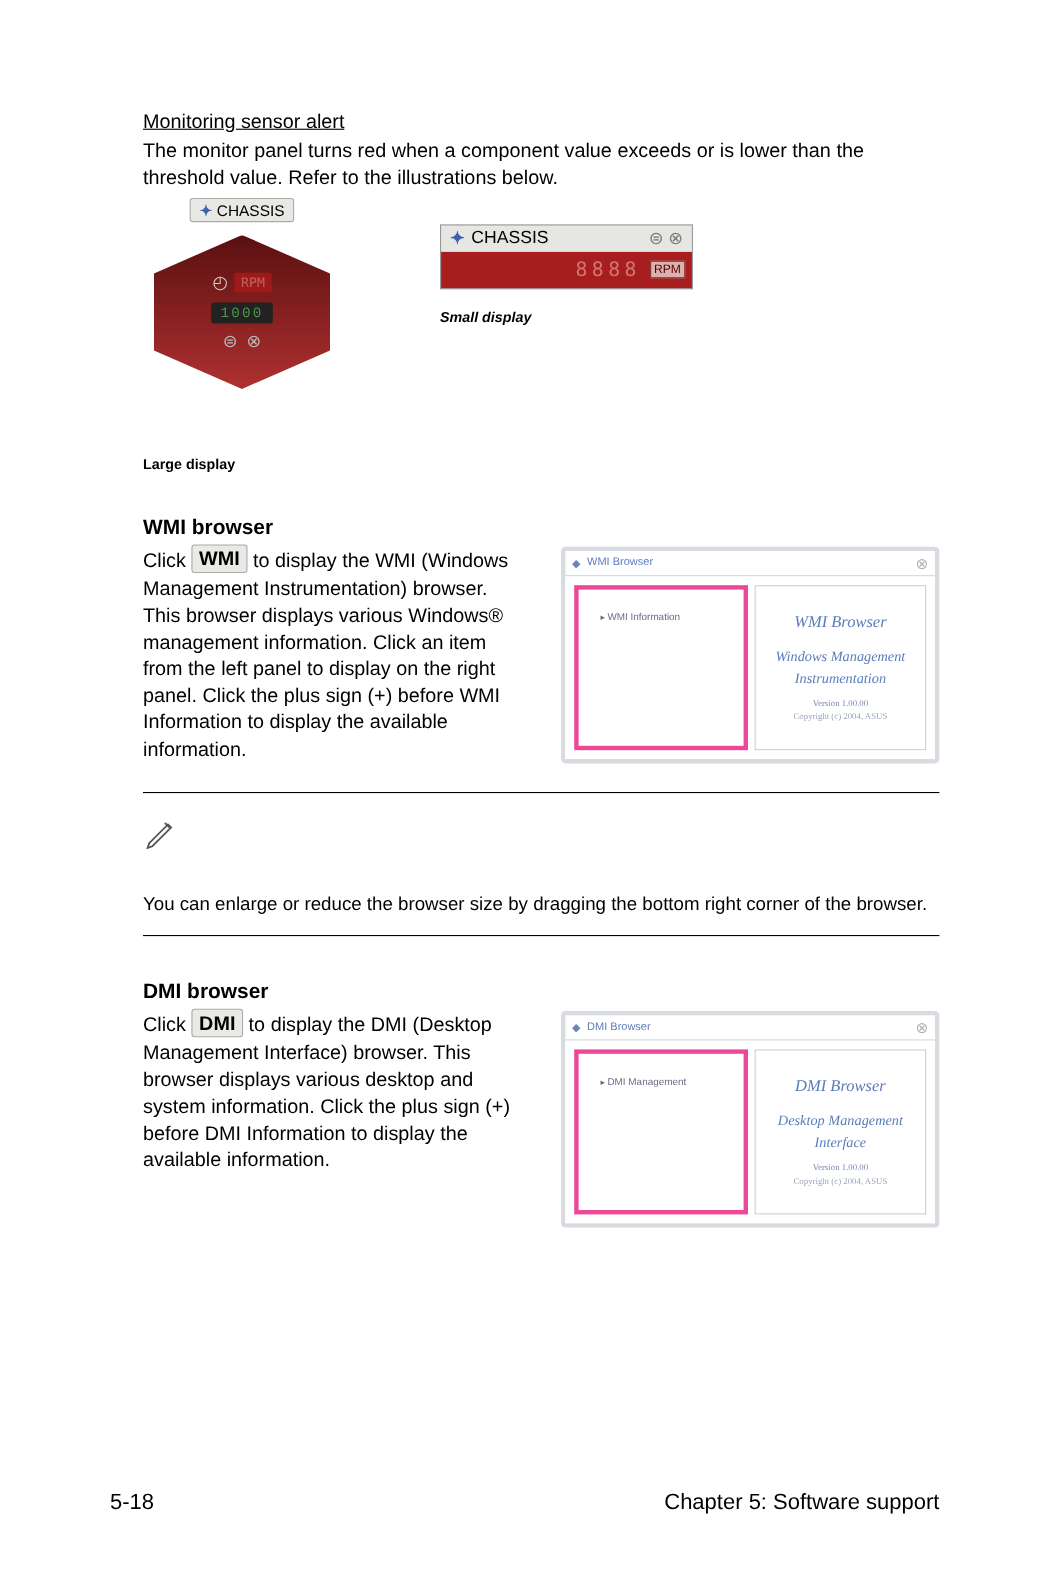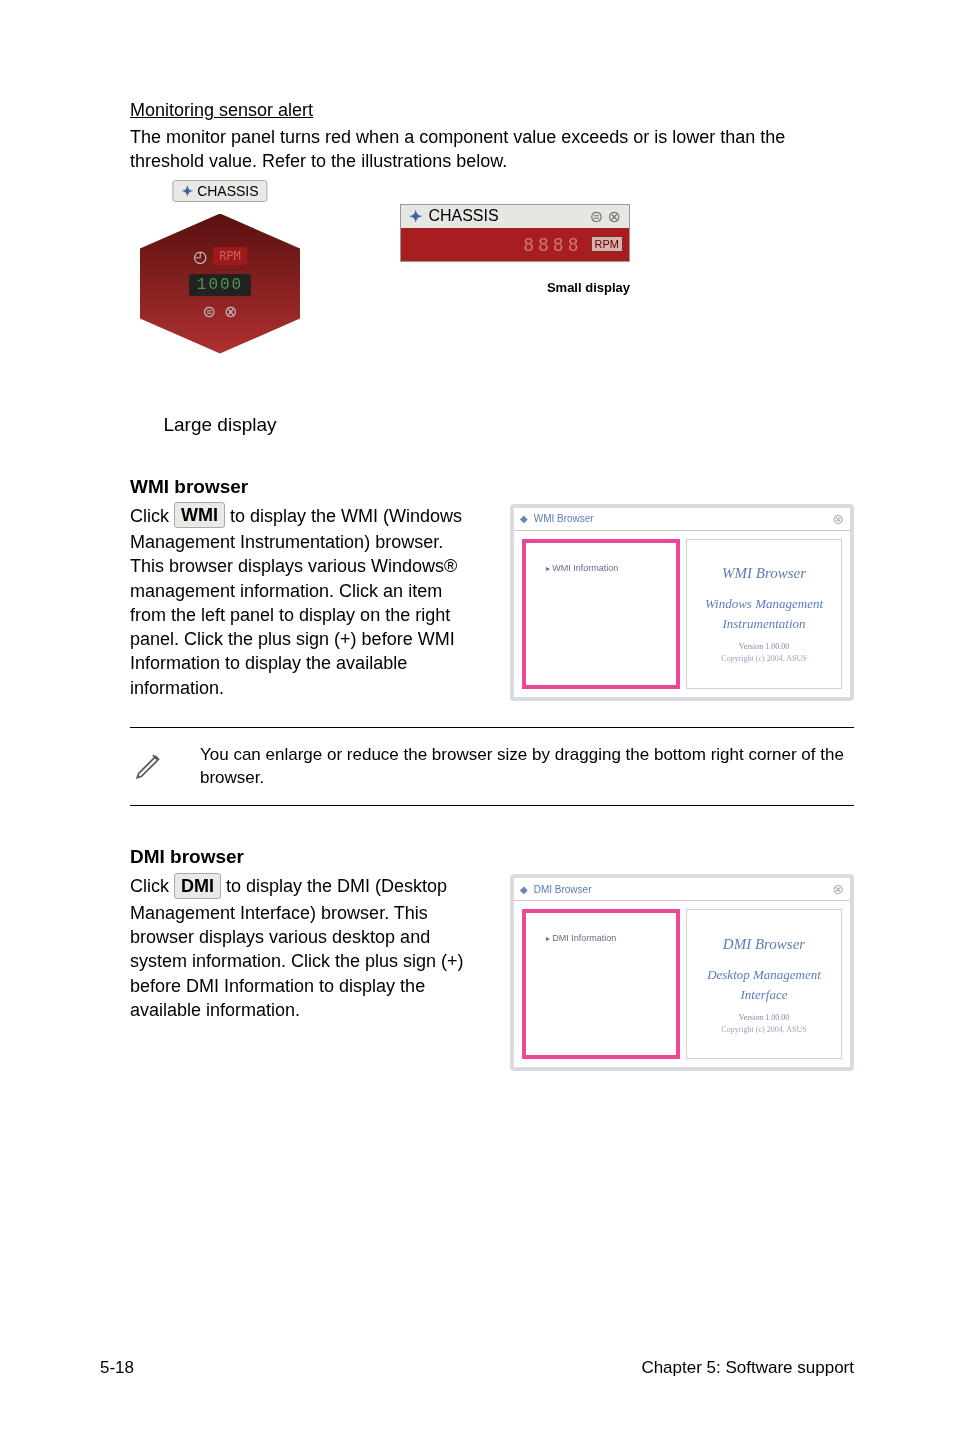--- a/index.html
+++ b/index.html
@@ -71,37 +71,37 @@
     color:#c76060;
     font-family:monospace;
     font-size:12px;
     padding:2px 6px;
     border-radius:2px;
   }
   .digital-strip {
     font-family:"Courier New",monospace;
     background:#222;
     color:#4d964d;
-    font-size:16px;
+    font-size:13px;
     letter-spacing:2px;
     padding:2px 8px;
     border-radius:2px;
     margin-top:8px;
   }
   .icon-row {
     display:flex;
     gap:8px;
     margin-top:6px;
     color:#bbb;
     font-size:16px;
   }
   .caption {
-    text-align:center;
-    font-size:19px;
-    font-weight:normal;
+    text-align:left;
+    font-size:13px;
+    font-weight:bold;
     margin-top:30px;
   }
   .chassis-small {
     width: 230px;
     margin-top: 20px;
   }
   .chassis-small .bar {
     border:1px solid #999;
     background:#e6e6e2;
   }
@@ -133,24 +133,25 @@
     margin-right:8px;
   }
   .rpm-small-label {
     font-size:11px;
     color:#5a0000;
     background:#ddb0b0;
     padding:1px 3px;
     border:1px solid #803030;
   }
   .caption-small {
-    text-align:right;
+    text-align:left;
     font-size:13px;
     font-weight:bold;
     margin-top:18px;
+    font-style:italic;
   }
   h3.section {
     font-size:19px;
     font-weight:bold;
     margin: 40px 0 6px 0;
   }
   .two-col {
     display:flex;
     gap:30px;
     align-items:flex-start;
@@ -244,39 +245,40 @@
     color:#9aa5bd;
   }
   .note-box {
     border-top:1px solid #000;
     border-bottom:1px solid #000;
     margin:26px 0;
     padding:16px 0 16px 0;
     display:flex;
     gap:30px;
     align-items:flex-start;
+    flex-direction:column;
   }
   .pencil-icon {
     flex:0 0 40px;
     display:flex;
     justify-content:center;
     padding-top:4px;
   }
   .note-text {
     font-size:17px;
     line-height:1.35;
   }
   .footer {
     position:absolute;
     bottom:60px;
     left:100px;
     right:100px;
     display:flex;
     justify-content:space-between;
-    font-size:17px;
+    font-size:20px;
   }
   .icon-gray { color:#777; }
 </style>
 </head>
 <body>
 
 <div class="page">
 
   <div class="underline-italic">Monitoring sensor alert</div>
   <div class="body-text">The monitor panel turns red when a component value exceeds or is lower than the threshold value. Refer to the illustrations below.</div>
@@ -374,21 +376,21 @@
     <div class="app-window">
       <div class="app-titlebar">
         <div class="titlebar-left">
           <span style="color:#6a86b8;">◆</span>
           <span>DMI Browser</span>
         </div>
         <span class="close-dot">⊗</span>
       </div>
       <div class="app-body">
         <div class="app-tree">
-          <div class="tree-item">DMI Information</div>
+          <div class="tree-item">DMI Management</div>
         </div>
         <div class="app-content">
           <div class="title-big">DMI Browser</div>
           <div class="sub">Desktop Management</div>
           <div class="sub">Interface</div>
           <div class="ver">Version 1.00.00</div>
           <div class="cop">Copyright (c) 2004, ASUS</div>
         </div>
       </div>
     </div>

